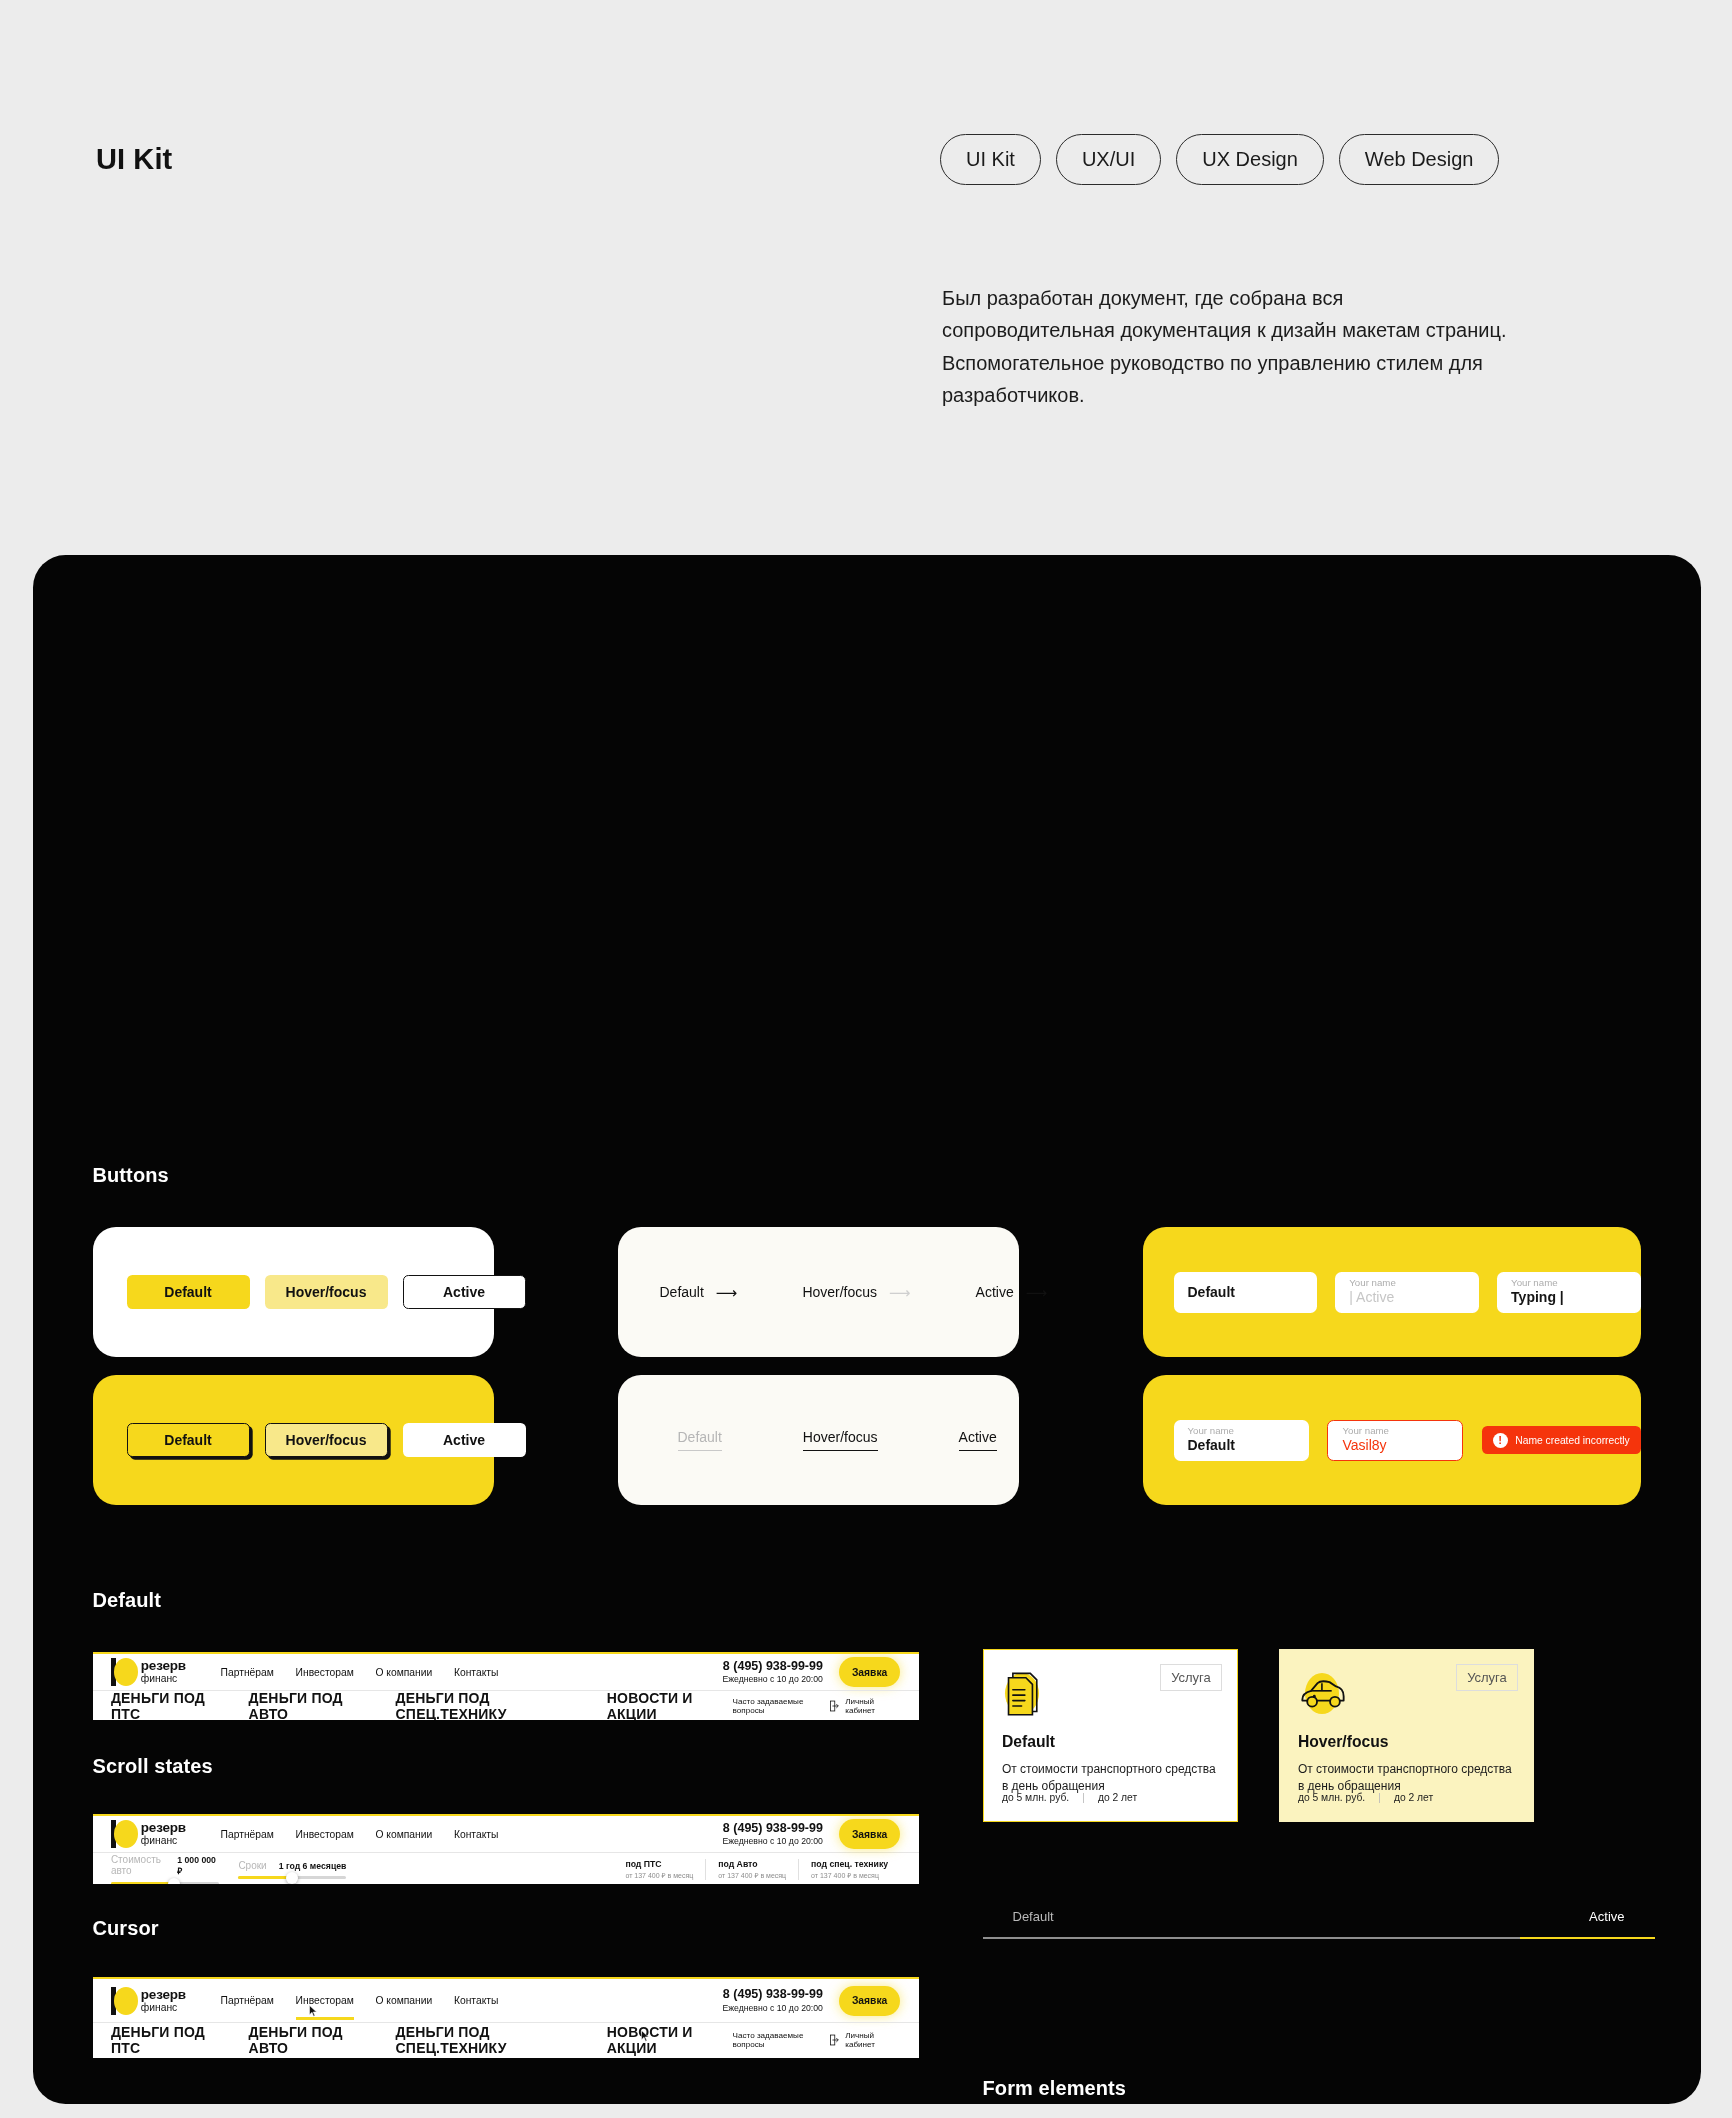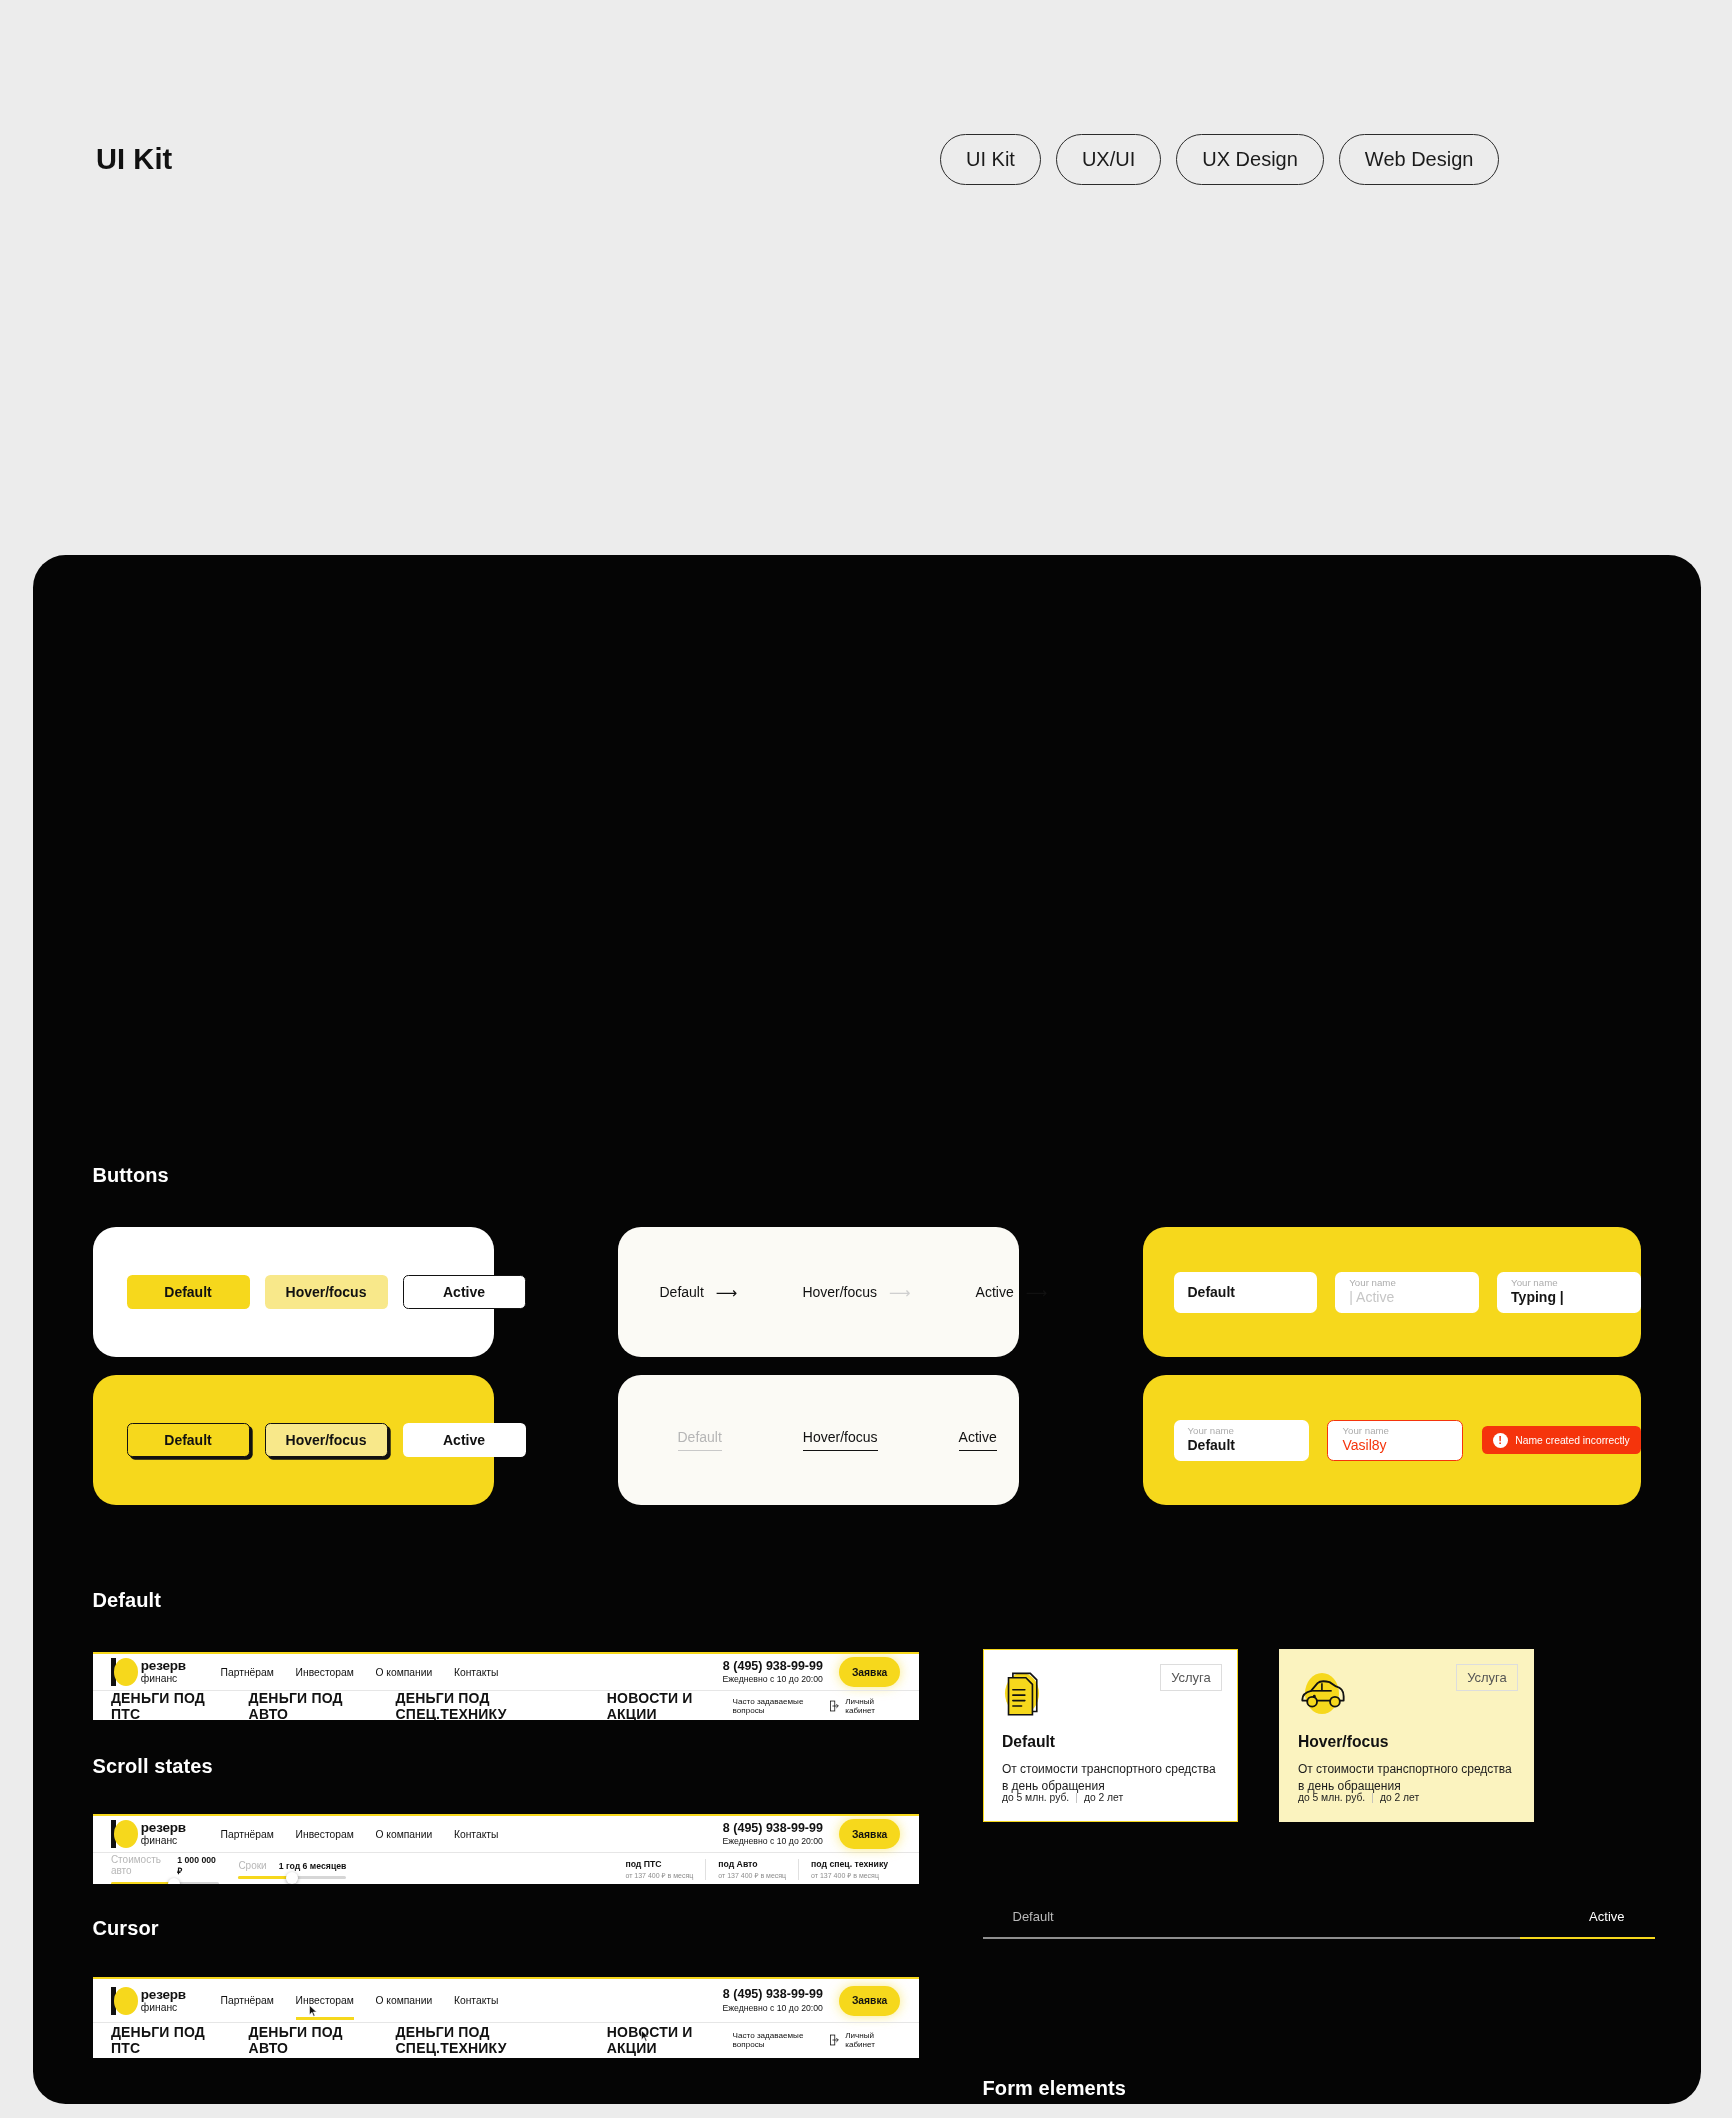--- a/index.html
+++ b/index.html
@@ -147,21 +147,21 @@
   .svc.def { background: #fff; }
   .svc.hov { background: #fbf3bf; border-color: #fbf3bf; }
   .svc .badge {
     position: absolute; right: 15px; top: 14px; border: 1.1px solid #ddd;
     font-size: 13px; padding: 4.9px 9.7px; color: #555; background: transparent;
   }
   .svc .ico-wrap { width: 50px; height: 50px; position: relative; margin-top: 2.2px; }
   .svc .blob { position: absolute; left: 3.2px; top: 4.3px; width: 34px; height: 41px; background: #f6d81c; border-radius: 50%; }
   .svc .h { font-size: 15.7px; font-weight: 700; margin-top: 15px; }
   .svc .p { font-size: 12px; line-height: 1.45; margin-top: 9.7px; color: #1c1c1c; }
-  .svc .meta { position: absolute; left: 18.4px; bottom: 18.4px; font-size: 10.3px; color: #1c1c1c; display: flex; align-items: center; gap: 6px; }
+  .svc .meta { position: absolute; left: 18.4px; bottom: 18.4px; font-size: 10.3px; color: #1c1c1c; display: flex; align-items: center; gap: 13px; }
   .svc .meta .sep { color: #bbb; }
 
   
   .tabs { position: absolute; width: 672px; }
   .tabs .row { display: flex; justify-content: space-between; font-size: 13px; padding: 0 30px 13px 30px; }
   .tabs .t-def { color: #b9b9b9; }
   .tabs .t-act { color: #fff; }
   .tabs .bar { height: 1.6px; background: #8f8f8f; position: relative; }
   .tabs .bar .on { position: absolute; right: 0; top: -0.5px; width: 135px; height: 2.7px; background: #f6d81c; }
 
@@ -171,20 +171,21 @@
 <body>
 
 <div class="page-header">
   <div class="kit-title">UI Kit</div>
   <div class="tag-row">
     <div class="tag">UI Kit</div>
     <div class="tag">UX/UI</div>
     <div class="tag">UX Design</div>
     <div class="tag">Web Design</div>
   </div>
+  <div class="intro">Был разработан документ, где собрана вся сопроводительная документация к дизайн макетам страниц. Вспомогательное руководство по управлению стилем для разработчиков.</div>
 </div>
 
 <div class="dark-panel">
 
   <div class="sec-title abs" style="left:60px; top:609px;">Buttons</div>
 
   <div class="bcard white" style="left:60px; top:672px; width:401px; height:130px;">
     <div class="bcard-inner" style="padding-left:34px; gap:15px;">
       <div class="btn-pill btn-yellow">Default</div>
       <div class="btn-pill btn-cream">Hover/focus</div>

